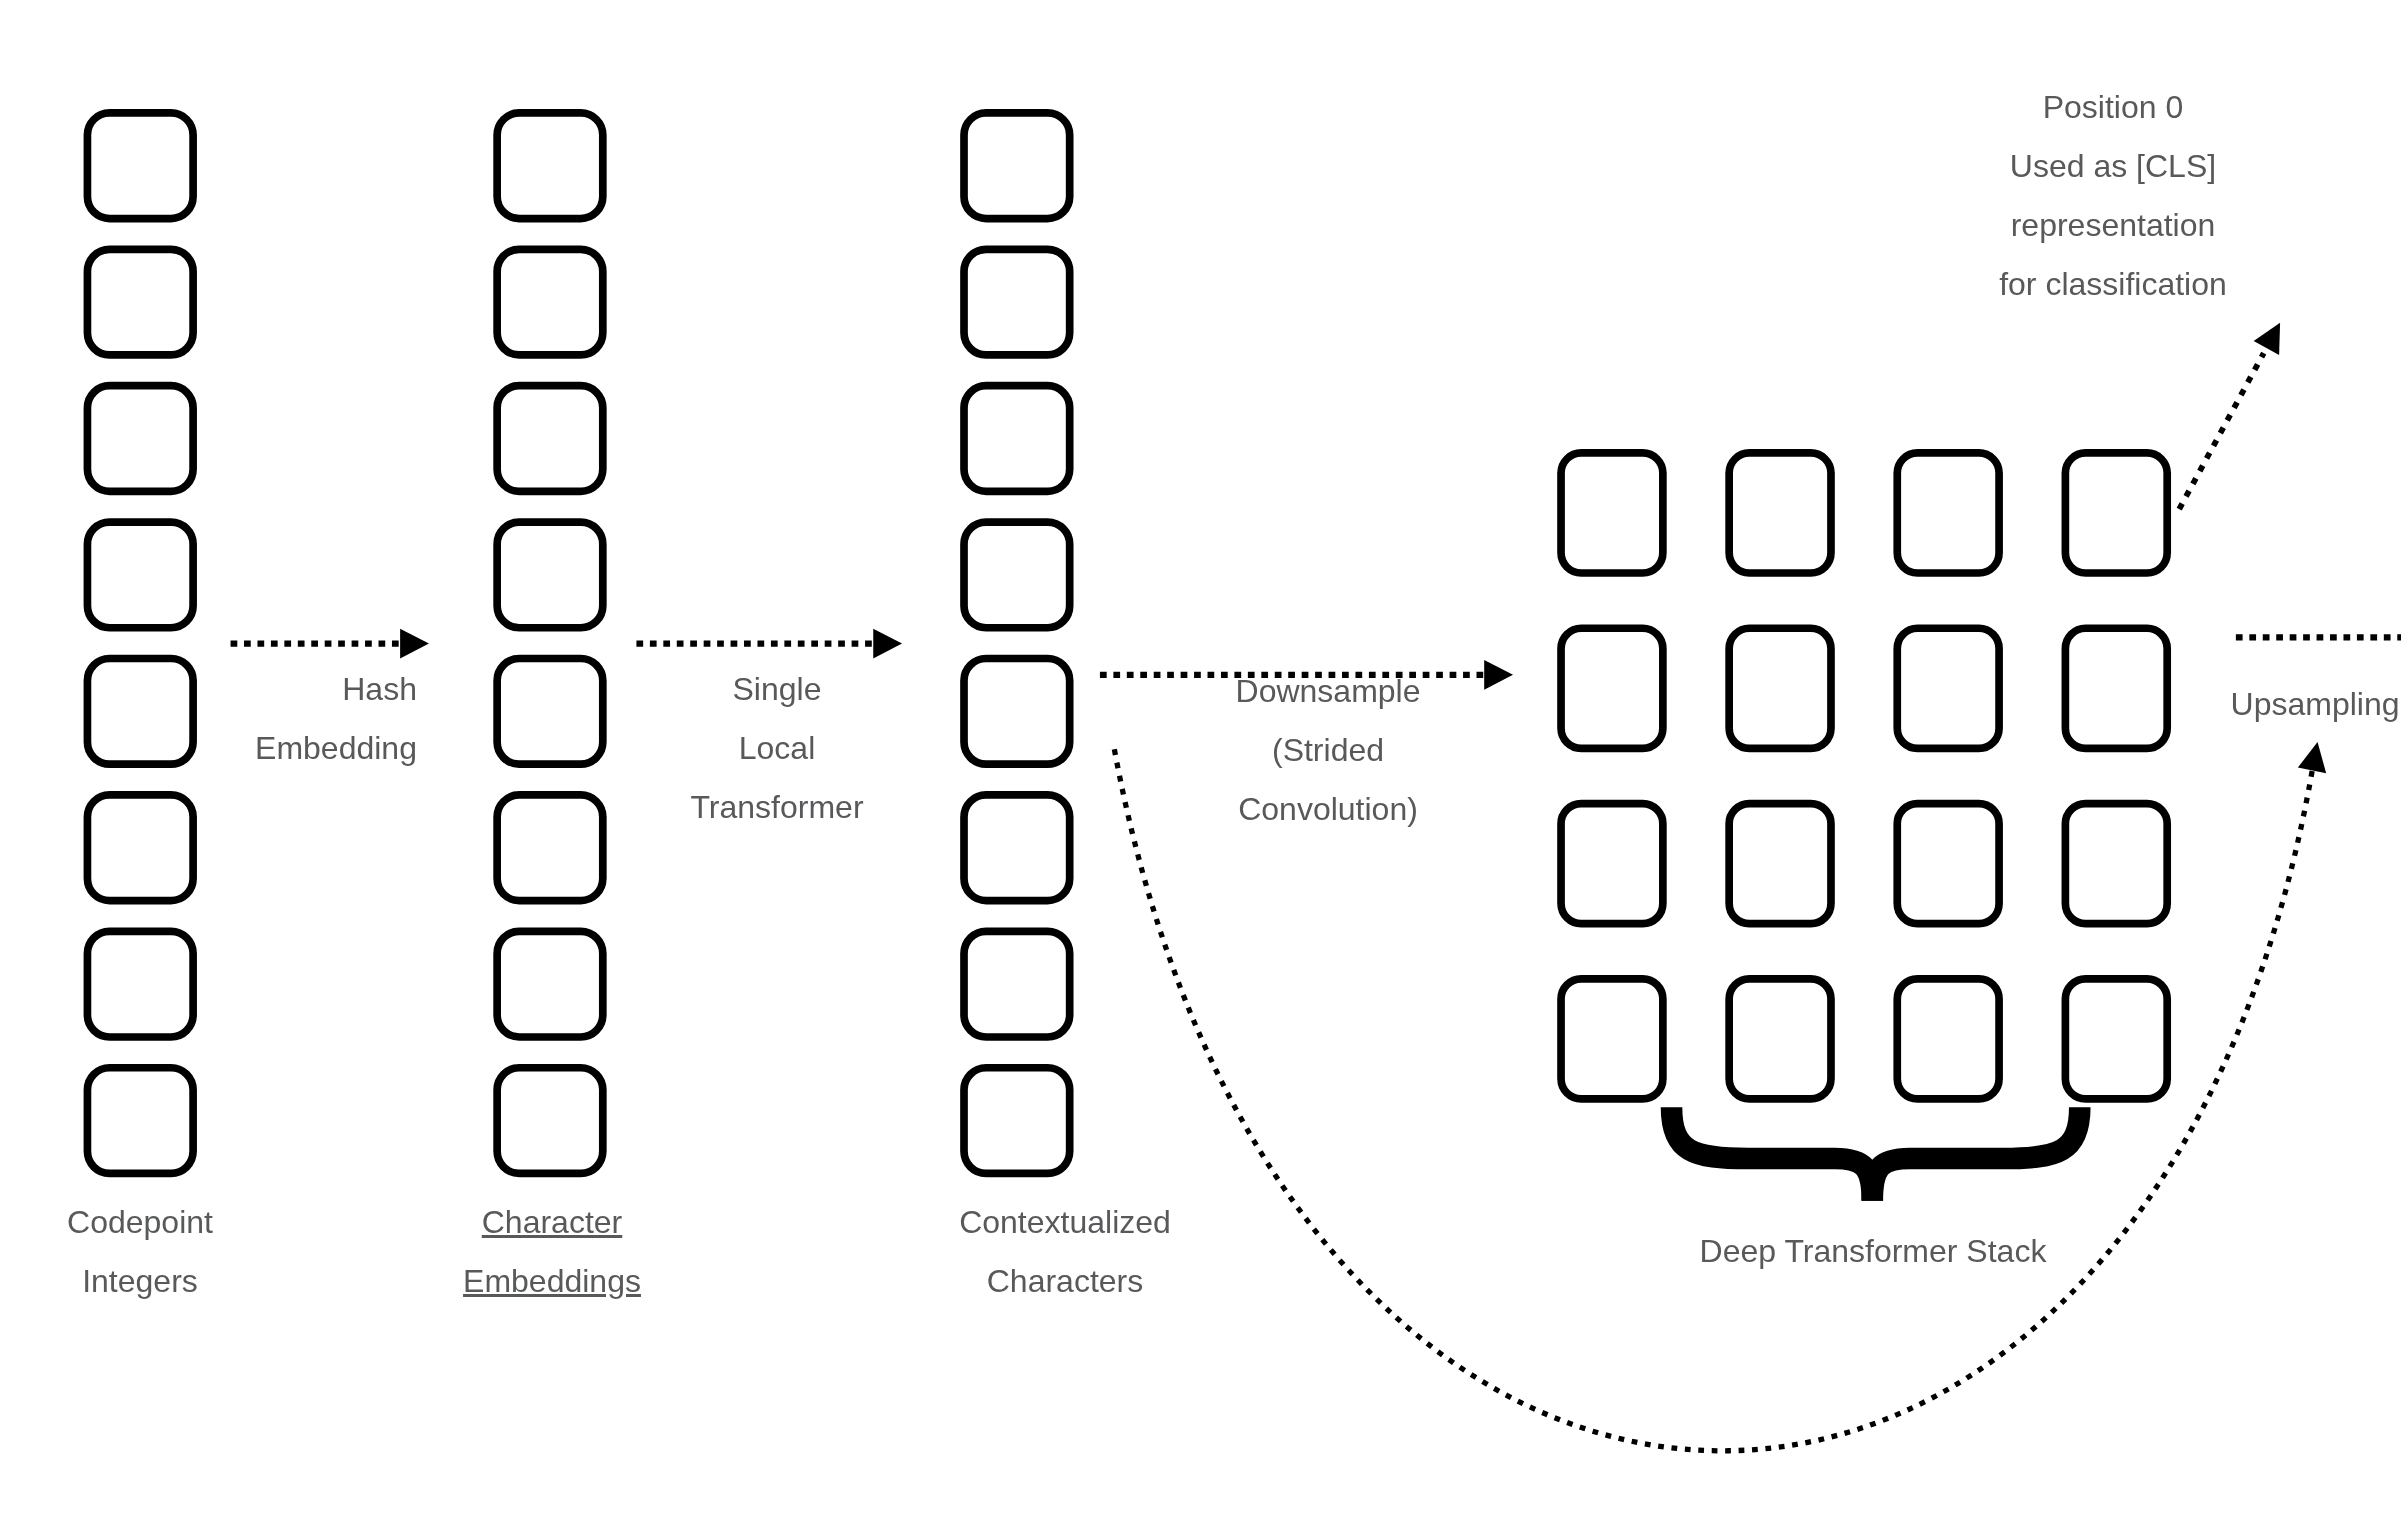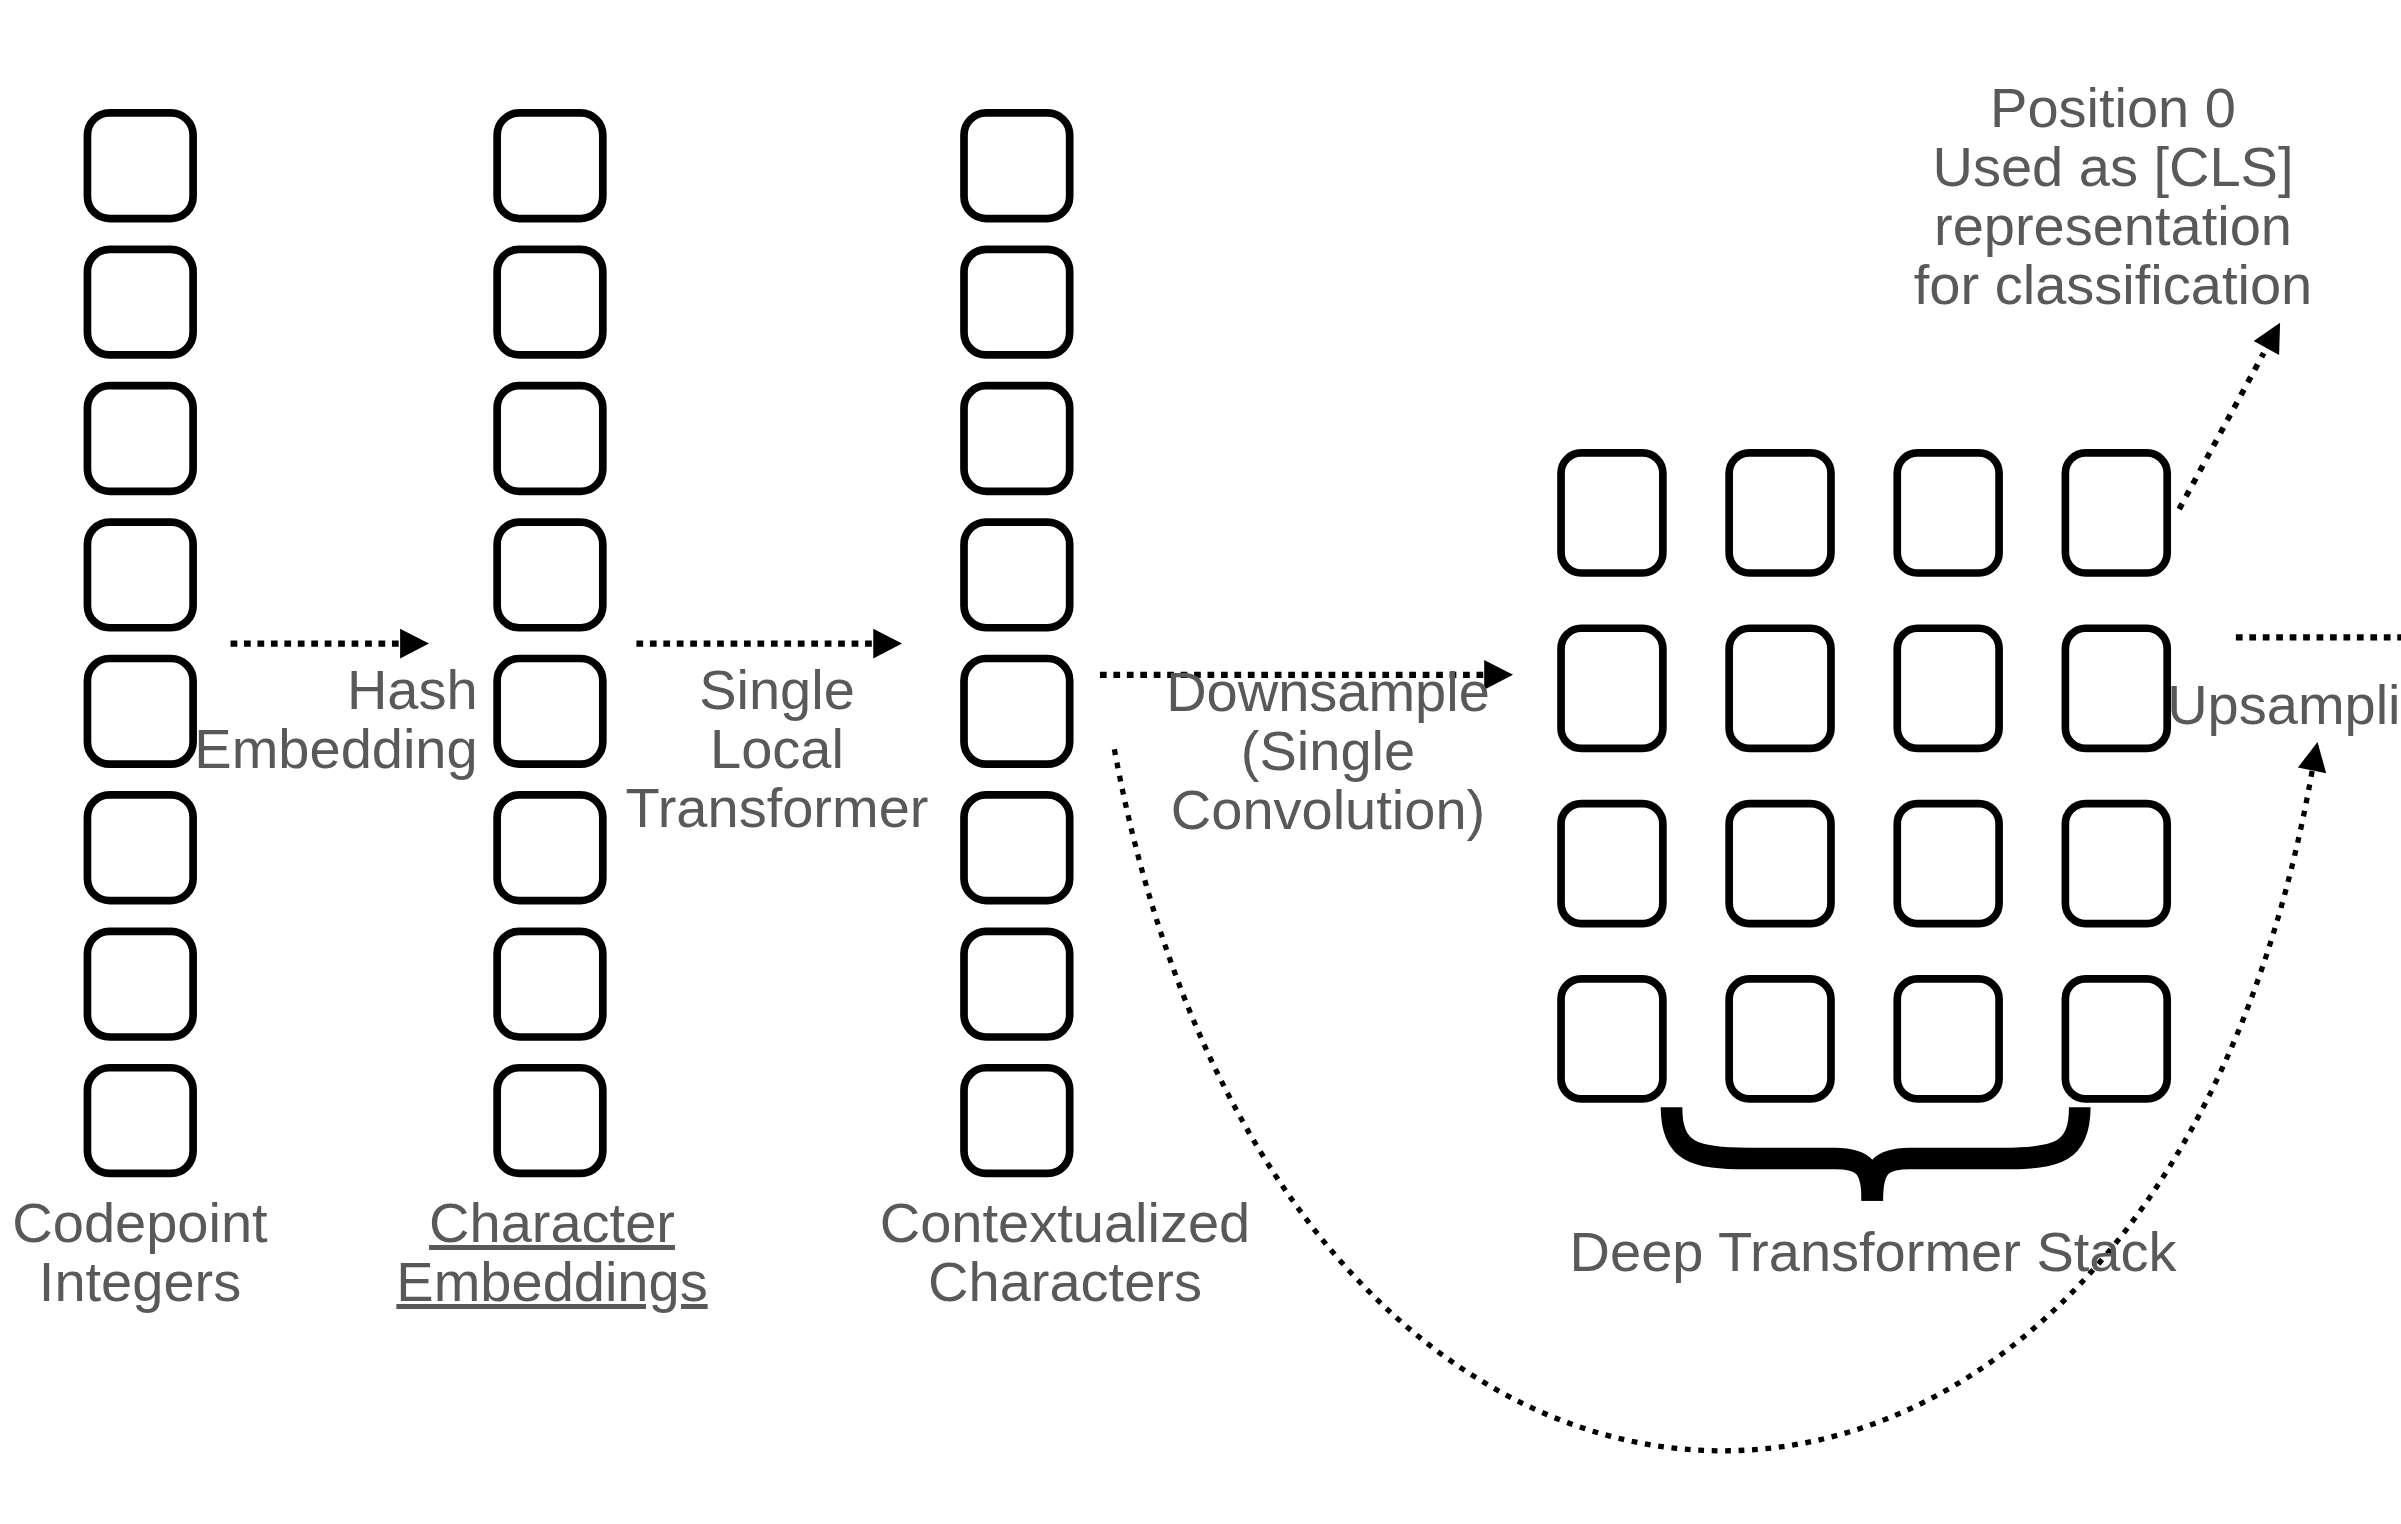--- a/index.html
+++ b/index.html
@@ -10,21 +10,21 @@
     background:#ffffff;
     overflow:hidden;
     font-family:"Liberation Sans", sans-serif;
   }
   .canvas svg{position:absolute;left:0;top:0;}
   .lbl{
     position:absolute;
     transform:translateX(-50%);
     text-align:center;
     white-space:pre-line;
-    font-size:56px;
+    font-size:32px;
     line-height:59px;
     color:#58595b;
   }
 </style>
 </head>
 <body>
 
 <div class="canvas">
 
   <svg width="3307" height="1525" viewBox="0 0 6885 3175">
@@ -133,21 +133,21 @@
 Used as [CLS]
 representation
 for classification</div>
 
   <div class="lbl" style="left:336px;top:660px;text-align:right;">Hash
 Embedding</div>
   <div class="lbl" style="left:760px;top:660px;margin-left:17px;">Single
 Local
 Transformer</div>
   <div class="lbl" style="left:1328px;top:662px;">Downsample
-(Single
+(Strided
 Convolution)</div>
   <div class="lbl" style="left:2315px;top:675px;">Upsampling</div>
 
   <div class="lbl" style="left:1873px;top:1222px;">Deep Transformer Stack</div>
 
   <div class="lbl" style="left:140px;top:1193px;">Codepoint
 Integers</div>
   <div class="lbl" style="left:552px;top:1193px;text-decoration:underline;">Character
 Embeddings</div>
   <div class="lbl" style="left:1017px;top:1193px;margin-left:48px;">Contextualized

